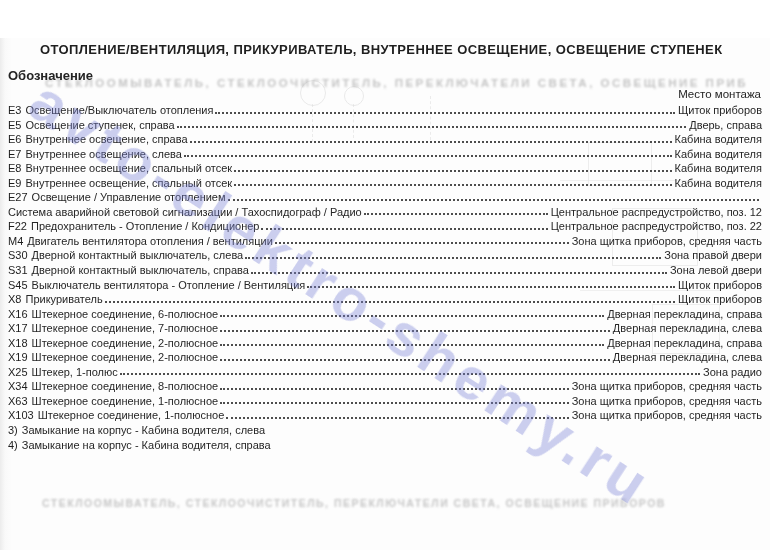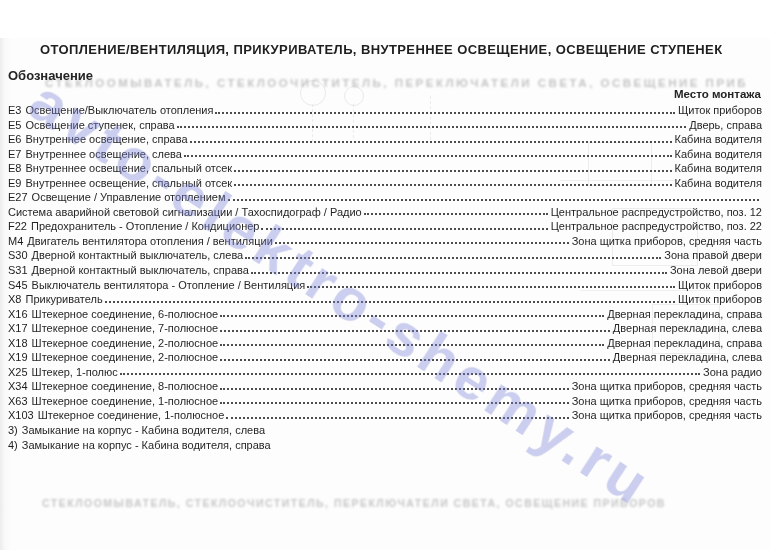--- a/index.html
+++ b/index.html
@@ -17,21 +17,21 @@
     position:absolute;top:42px;left:40px;width:720px;
     font-size:13px;font-weight:bold;letter-spacing:0.4px;color:#1f1f1f;
     white-space:nowrap;
   }
   .designation{
     position:absolute;top:68px;left:8px;
     font-size:13px;font-weight:bold;color:#242424;
   }
   .place-header{
     position:absolute;top:88px;right:9px;
-    font-size:11.5px;font-weight:bold;color:#242424;
+    font-size:11.5px;font-weight:normal;color:#242424;
   }
   .rows{
     position:absolute;top:103px;left:8px;right:8px;
   }
   .row{
     display:flex;align-items:baseline;
     height:14.55px;font-size:11px;line-height:14.55px;
     white-space:nowrap;color:#262626;
   }
   .code{font-weight:normal;margin-right:4px;color:#1d1d1d;}

